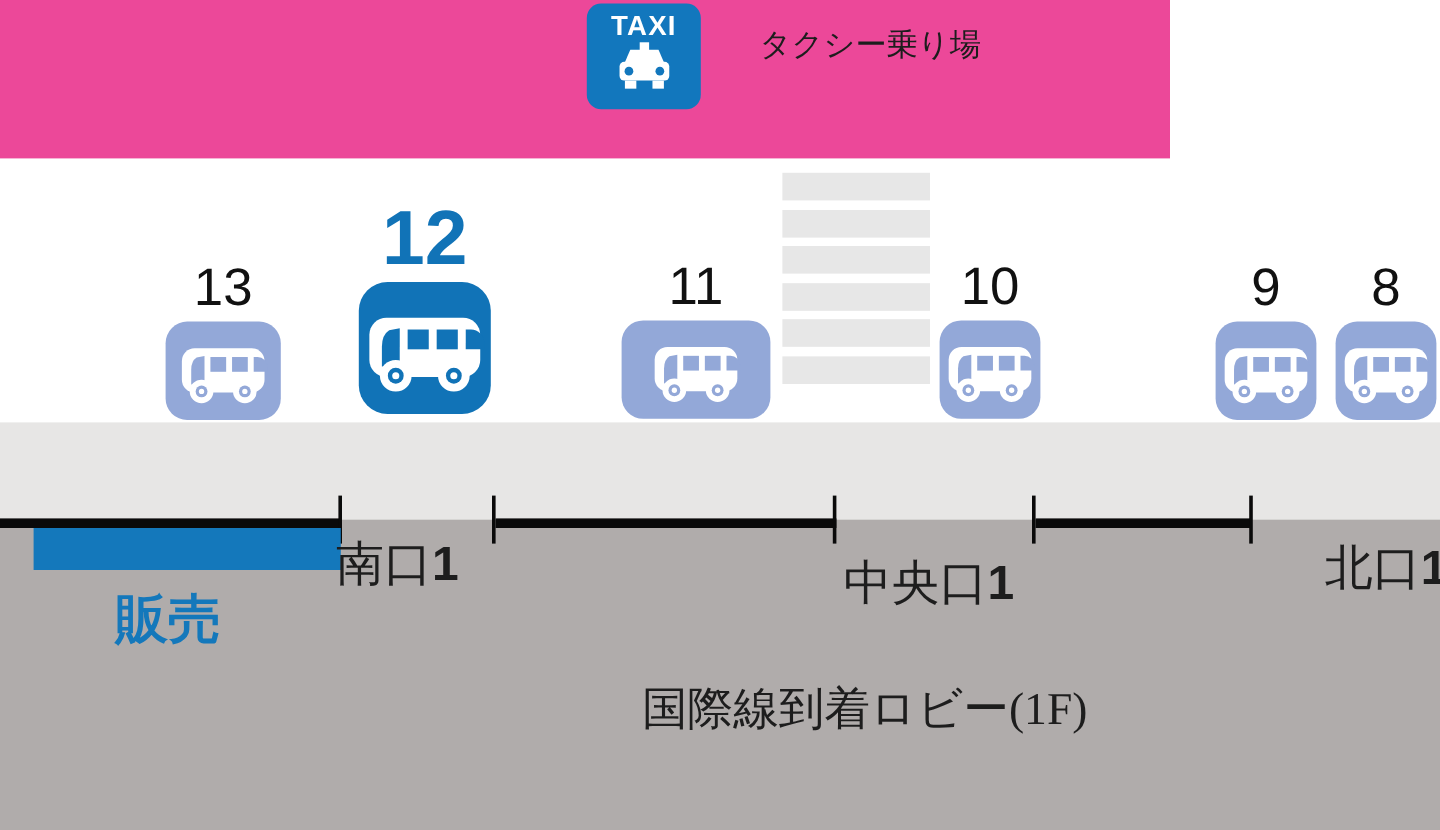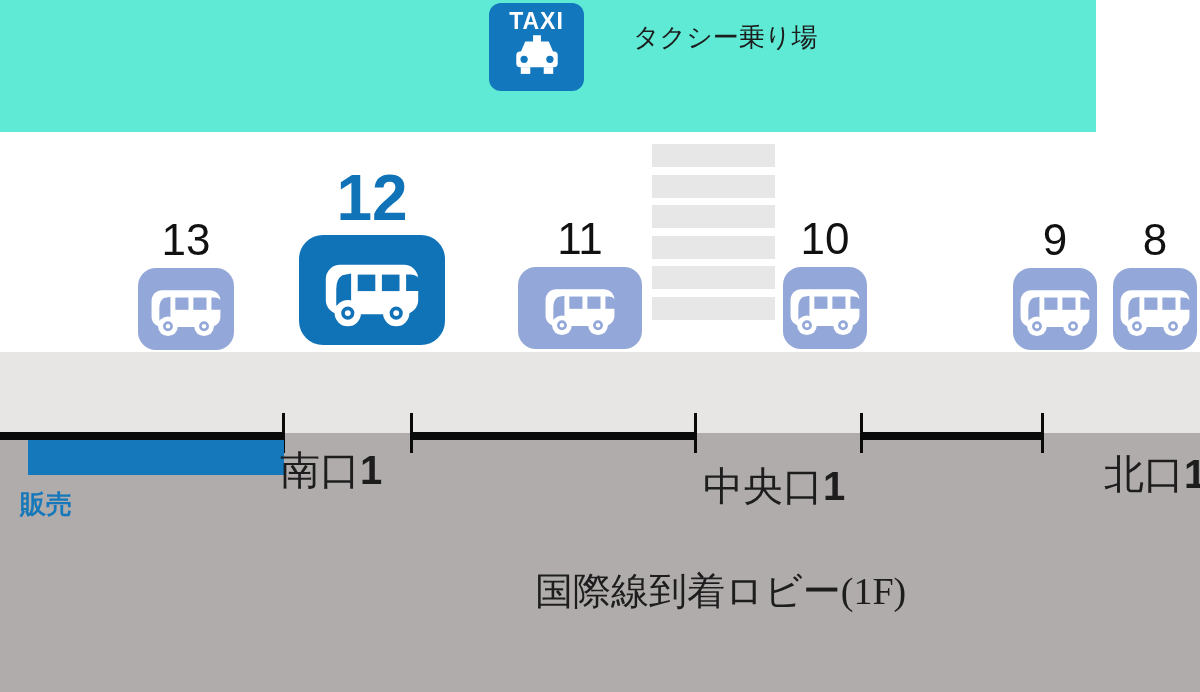--- a/index.html
+++ b/index.html
@@ -3,21 +3,21 @@
 <meta charset="utf-8">
 <style>
   html,body{margin:0;padding:0;background:#fff;}
   #canvas{
     position:relative;width:1200px;height:692px;overflow:hidden;
     background:#ffffff;
     font-family:"Liberation Sans","DejaVu Sans",sans-serif;
     color:#1d1d1d;
   }
   
-  .top-band{position:absolute;left:0;top:0;width:1096px;height:132px;background:#5eead4;}
+  .top-band{position:absolute;left:0;top:0;width:975px;height:132px;background:#ec4899;}
   .taxi-sign{
     position:absolute;left:489px;top:3px;width:95px;height:88px;
     background:#1277bd;border-radius:12px;
     display:flex;flex-direction:column;align-items:center;justify-content:flex-start;
   }
   .taxi-sign-text{
     color:#fff;font-weight:bold;font-size:23px;line-height:1;margin-top:7px;letter-spacing:1px;
   }
   .taxi-car{width:62px;height:56px;margin-top:0px;}
   .taxi-label{
@@ -54,22 +54,22 @@
   .wall.seg2{left:413px;width:284px;}
   .wall.seg3{left:863px;width:180px;}
   .tick{position:absolute;top:413px;width:3px;height:40px;background:#0a0a0a;}
   .counter-rect{position:absolute;left:28px;top:440px;width:256px;height:35px;background:#1478bb;}
   .exit-label{position:absolute;font-size:40px;line-height:1.2;color:#1d1d1d;white-space:nowrap;}
   .exit-label .exit-num{font-weight:bold;}
   .exit-minamiguchi{left:280px;top:446px;}
   .exit-chuoguchi{left:703px;top:462px;}
   .exit-kitaguchi{left:1104px;top:450px;}
   .counter-label{
-    position:absolute;left:20px;top:487px;width:240px;text-align:left;
-    color:#1478bb;font-size:26px;font-weight:bold;line-height:1.38;white-space:nowrap;
+    position:absolute;left:20px;top:487px;width:240px;text-align:center;
+    color:#1478bb;font-size:44px;font-weight:bold;line-height:1.38;white-space:nowrap;
   }
   .lobby-label{position:absolute;left:535px;top:569px;font-size:38px;line-height:1.2;color:#1d1d1d;white-space:nowrap;font-family:Liberation Serif, serif;}
 </style>
 </head>
 <body>
 
 <div id="canvas">
 
   <div class="top-band">
     <div class="taxi-sign">
@@ -109,21 +109,21 @@
           <circle class="b" cx="28" cy="71" r="12"></circle>
           <circle class="h" cx="28" cy="71" r="6"></circle>
           <circle class="b" cx="28" cy="71" r="2.7"></circle>
           <circle class="b" cx="72" cy="71" r="12"></circle>
           <circle class="h" cx="72" cy="71" r="6"></circle>
           <circle class="b" cx="72" cy="71" r="2.7"></circle>
         </svg>
     </div>
   </div>
 
-  <div class="stop highlight" style="left:299px;top:235px;width:110px;height:110px;padding-left:36px;">
+  <div class="stop highlight" style="left:299px;top:235px;width:110px;height:110px;">
     <div class="stop-number">12</div>
     <div class="stop-icon">
       <svg viewBox="0 0 100 100">
           <rect class="b" x="8" y="27" width="84" height="45" rx="13"></rect>
           <path class="h" d="M17.5,64 L17.5,49 Q17.5,40 23,36.5 L31,35 L31,64 Z"></path>
           <rect class="h" x="37" y="36" width="16" height="15"></rect>
           <rect class="h" x="59" y="36" width="16" height="15"></rect>
           <path class="h" d="M81,36 h4 a10,10 0 0 1 10,10 v5 h-14 Z"></path>
           <circle class="b" cx="28" cy="71" r="12"></circle>
           <circle class="h" cx="28" cy="71" r="6"></circle>

